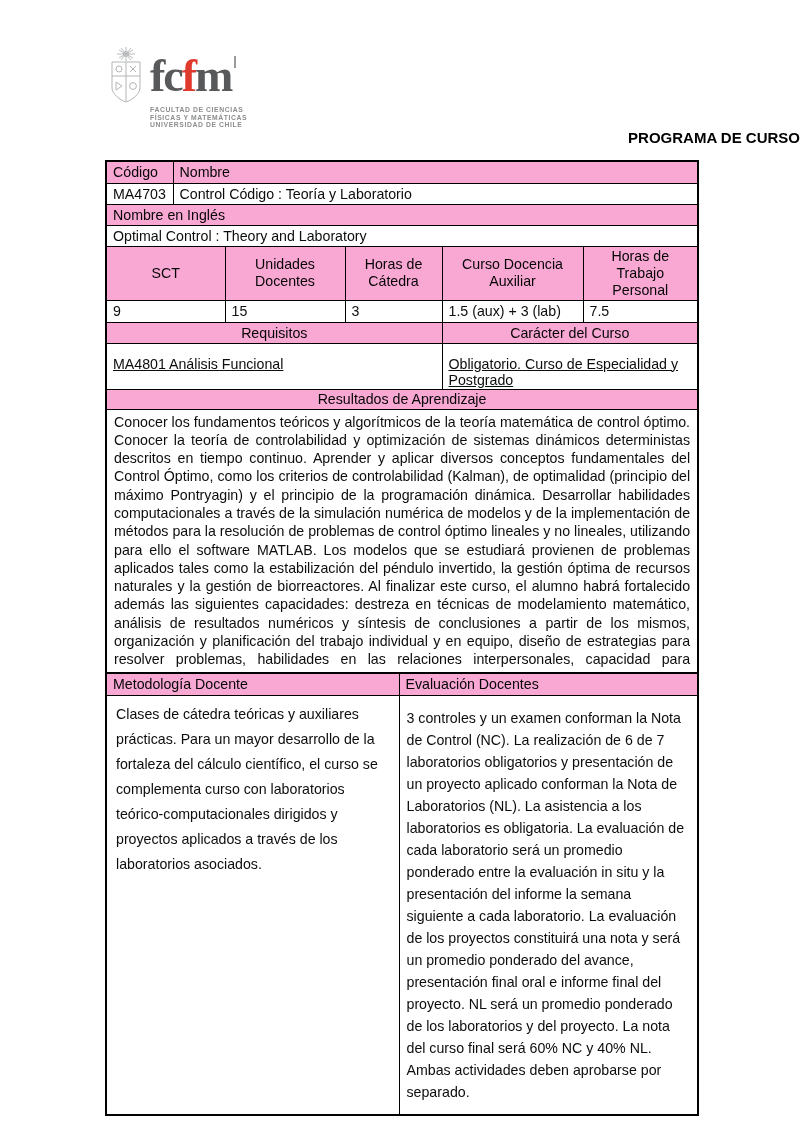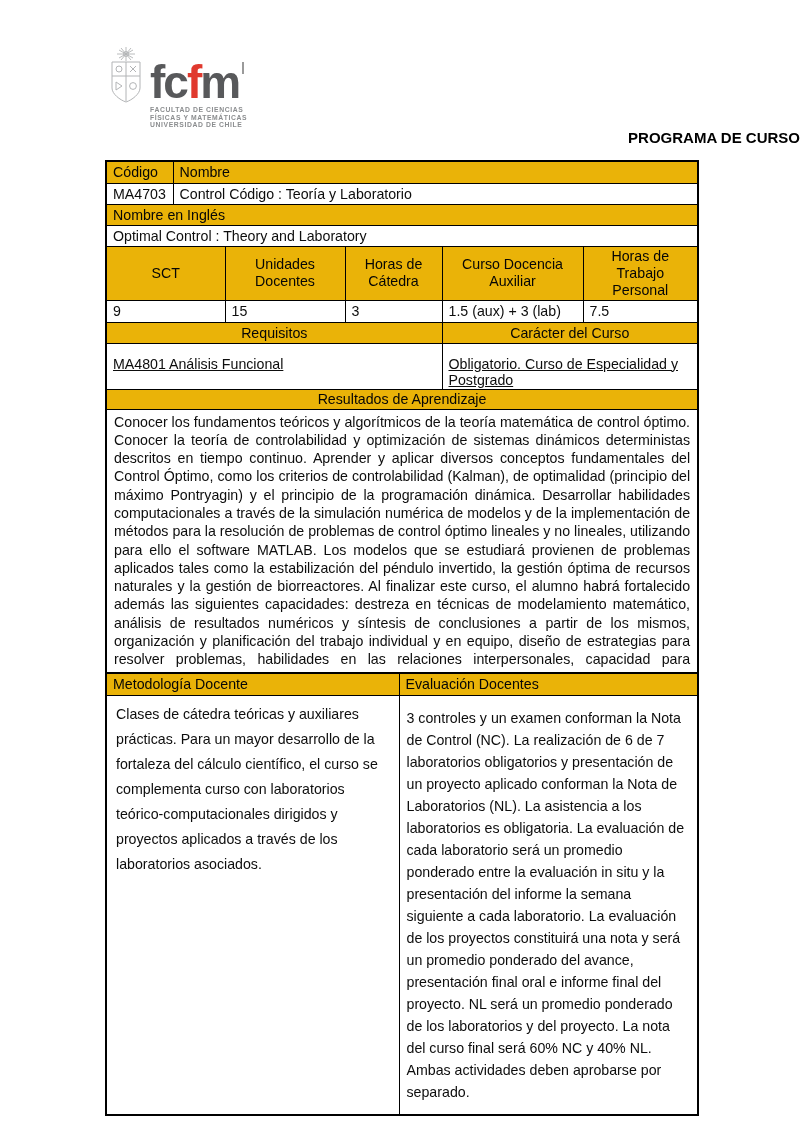--- a/index.html
+++ b/index.html
@@ -5,38 +5,38 @@
   * { margin:0; padding:0; box-sizing:border-box; }
   html,body { background:#ffffff; }
   body { font-family:"Liberation Sans", sans-serif; color:#111; }
   .page {
     position:relative; width:800px; height:1132px; background:#fff;
     overflow:hidden; margin:0 auto;
   }
 
   
   .logo { position:absolute; left:108px; top:46px; width:160px; }
-  .logo-row { display:flex; align-items:flex-end; }
+  .logo-row { display:flex; align-items:flex-start;font-family:Liberation Serif, serif; }
   .crest { width:36px; height:58px; margin-right:6px; }
   .wordmark { font-weight:bold; font-size:46px; line-height:44px; letter-spacing:-2px; margin-top:8px; display:flex; align-items:flex-start;}
   .wm-gray { color:#58595b; }
   .wm-red  { color:#e0392e; }
   .wm-tick { display:inline-block; width:2px; height:12px; background:#9a9a9a; margin-left:3px; margin-top:2px; }
   .logo-sub { margin-left:42px; margin-top:2px; font-size:6.8px; line-height:7.6px; letter-spacing:0.6px; color:#8b8d8f; font-weight:bold; }
 
   
   .doc-title { position:absolute; top:129px; left:0; width:100%; text-align:right;
     font-weight:bold; font-size:15px; color:#000; }
 
   
   table { border-collapse:collapse; table-layout:fixed; position:absolute; left:105px; background:#fff; }
   table, td { border:1.6px solid #000; }
   table { border-width:2.2px; }
   td { font-size:14.2px; color:#0d0d0d; padding:1px 6px; vertical-align:middle; overflow:hidden; }
-  td.gray { background:#eab308; color:#060606; }
+  td.gray { background:#f9a8d4; color:#060606; }
   td.center { text-align:center; }
   td.top { vertical-align:top; padding-top:12px;text-decoration:underline; }
   .t1 { top:160px; width:592px; }
   .t2 { top:672px; width:592px; }
   td.para { text-align:justify; line-height:18.3px; padding:3px 7px 4px 7px; vertical-align:top; }
   td.meta-body { line-height:25px; vertical-align:top; padding:6px 9px; }
   td.eval-body { line-height:22px; vertical-align:top; padding:11px 7px;margin-left:45px; }
   .sct-head td { line-height:17px; }
 </style>
 </head>

